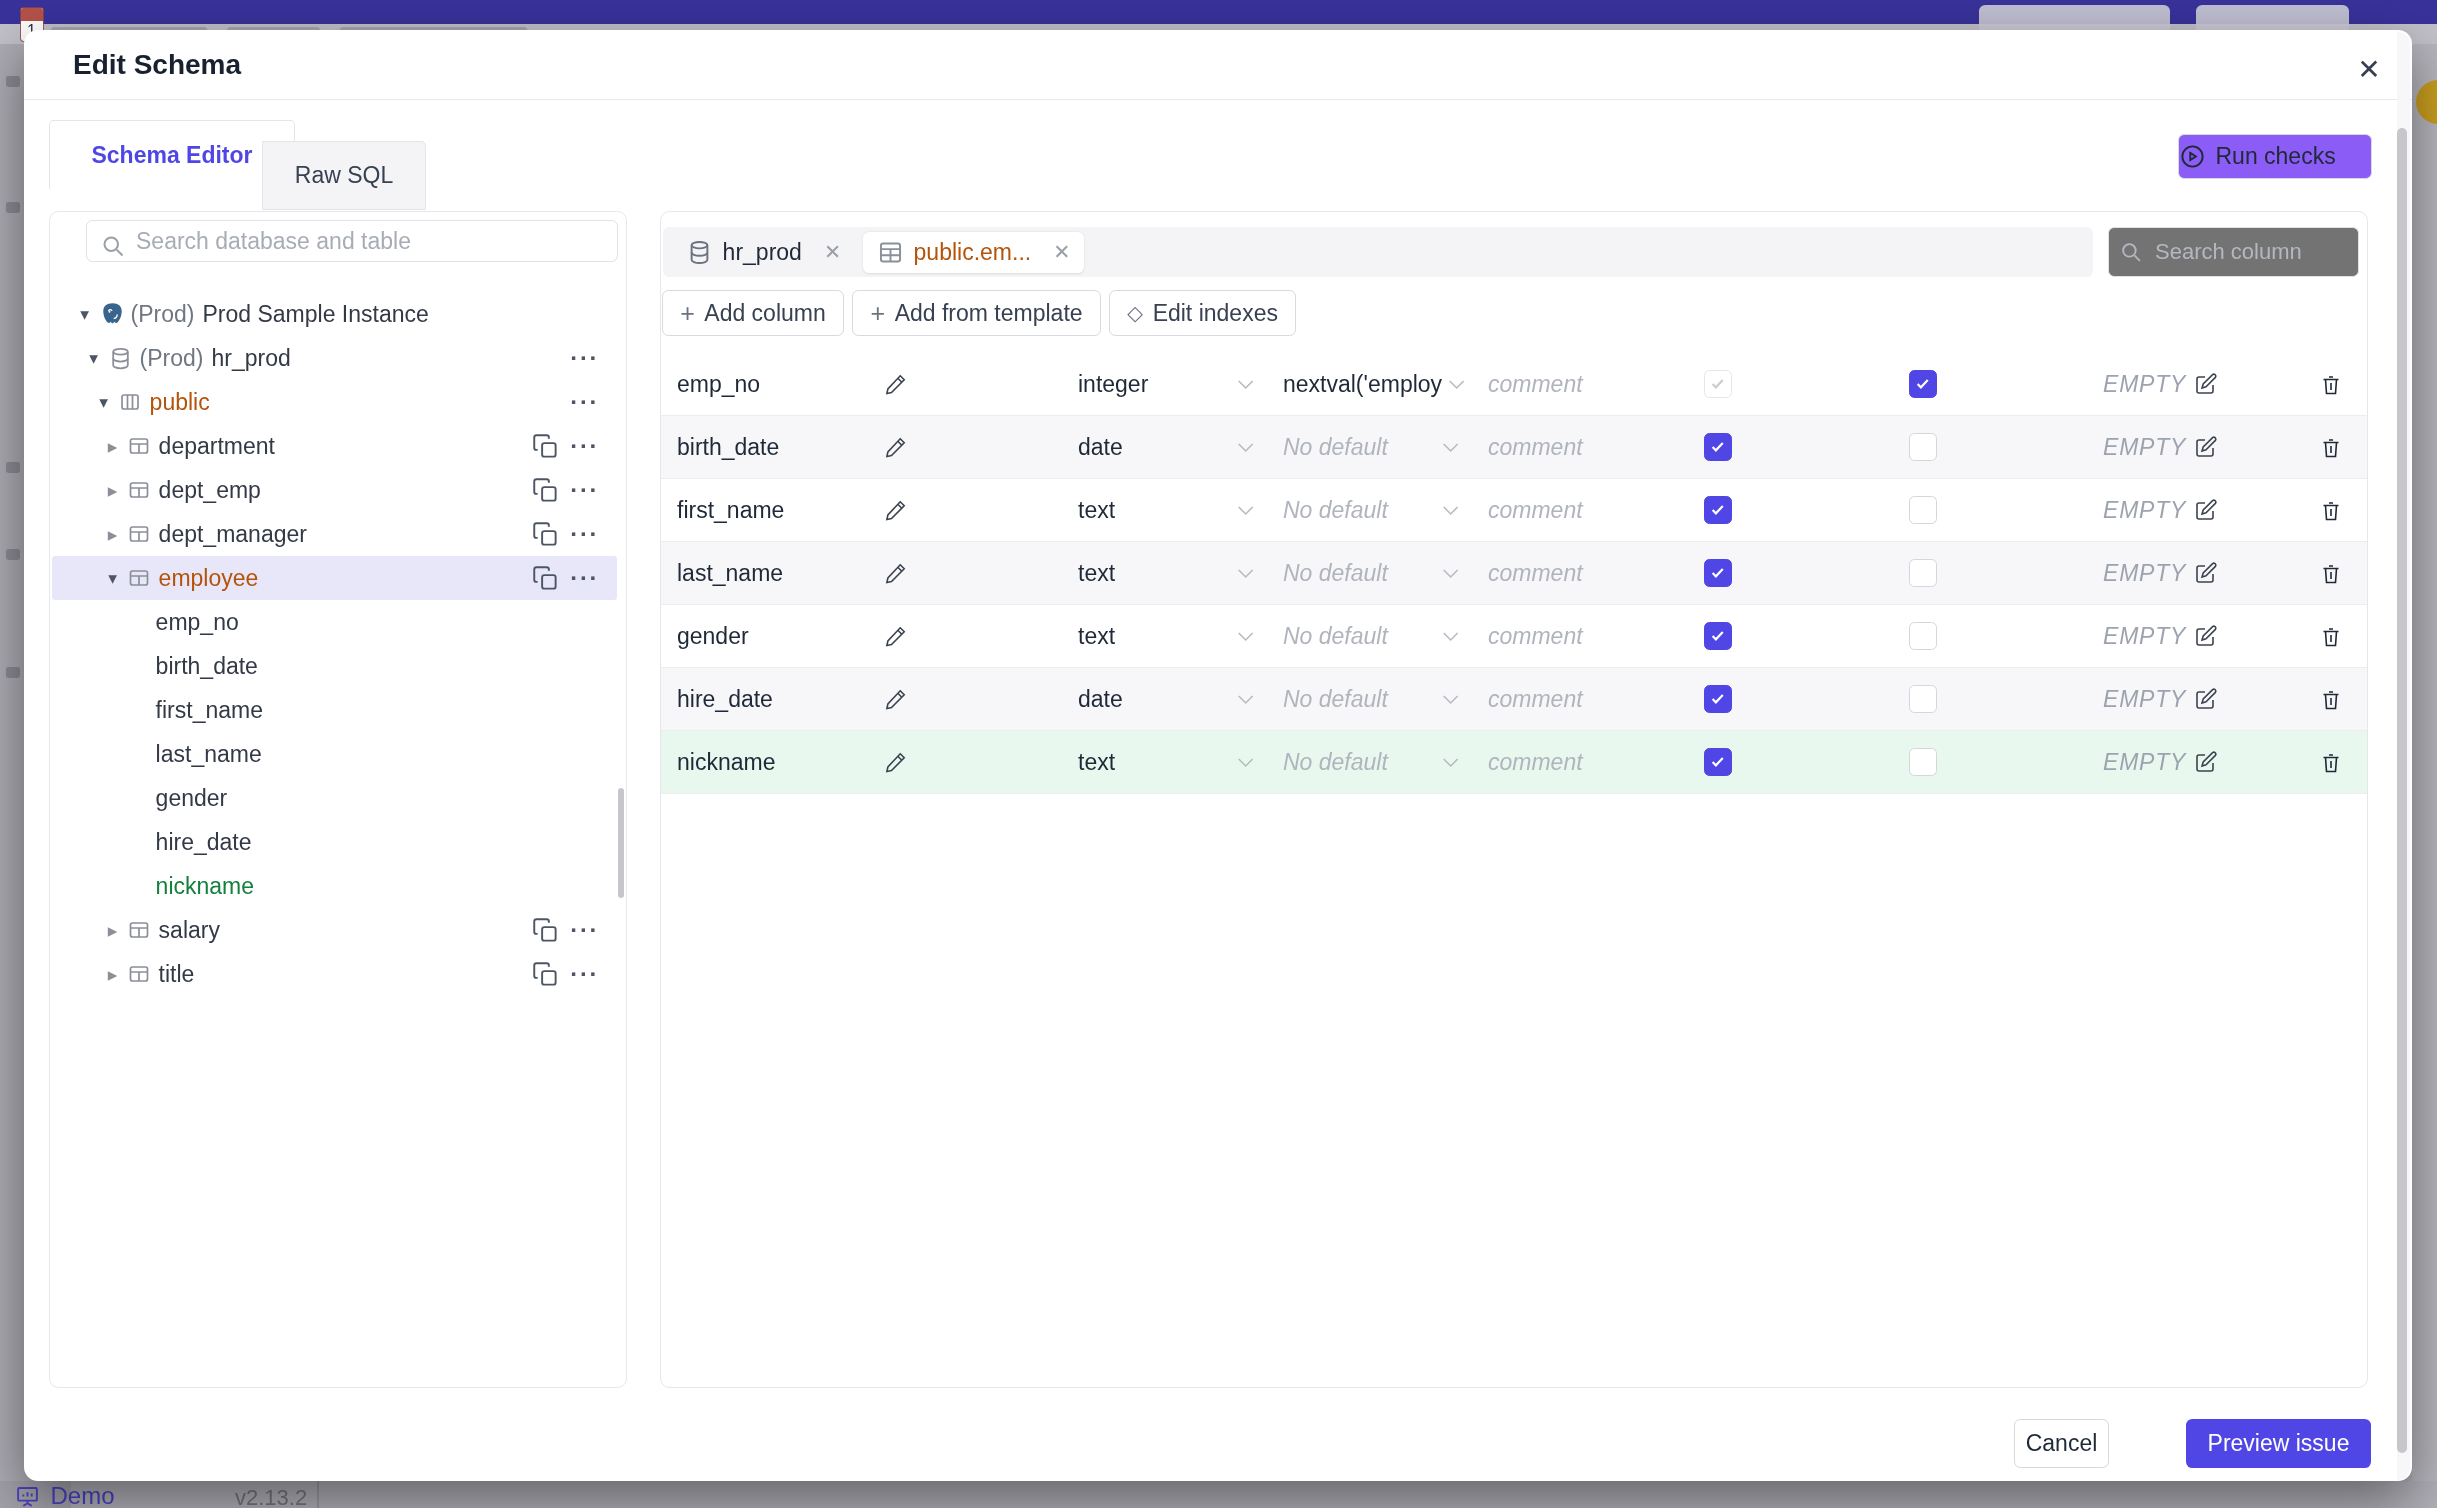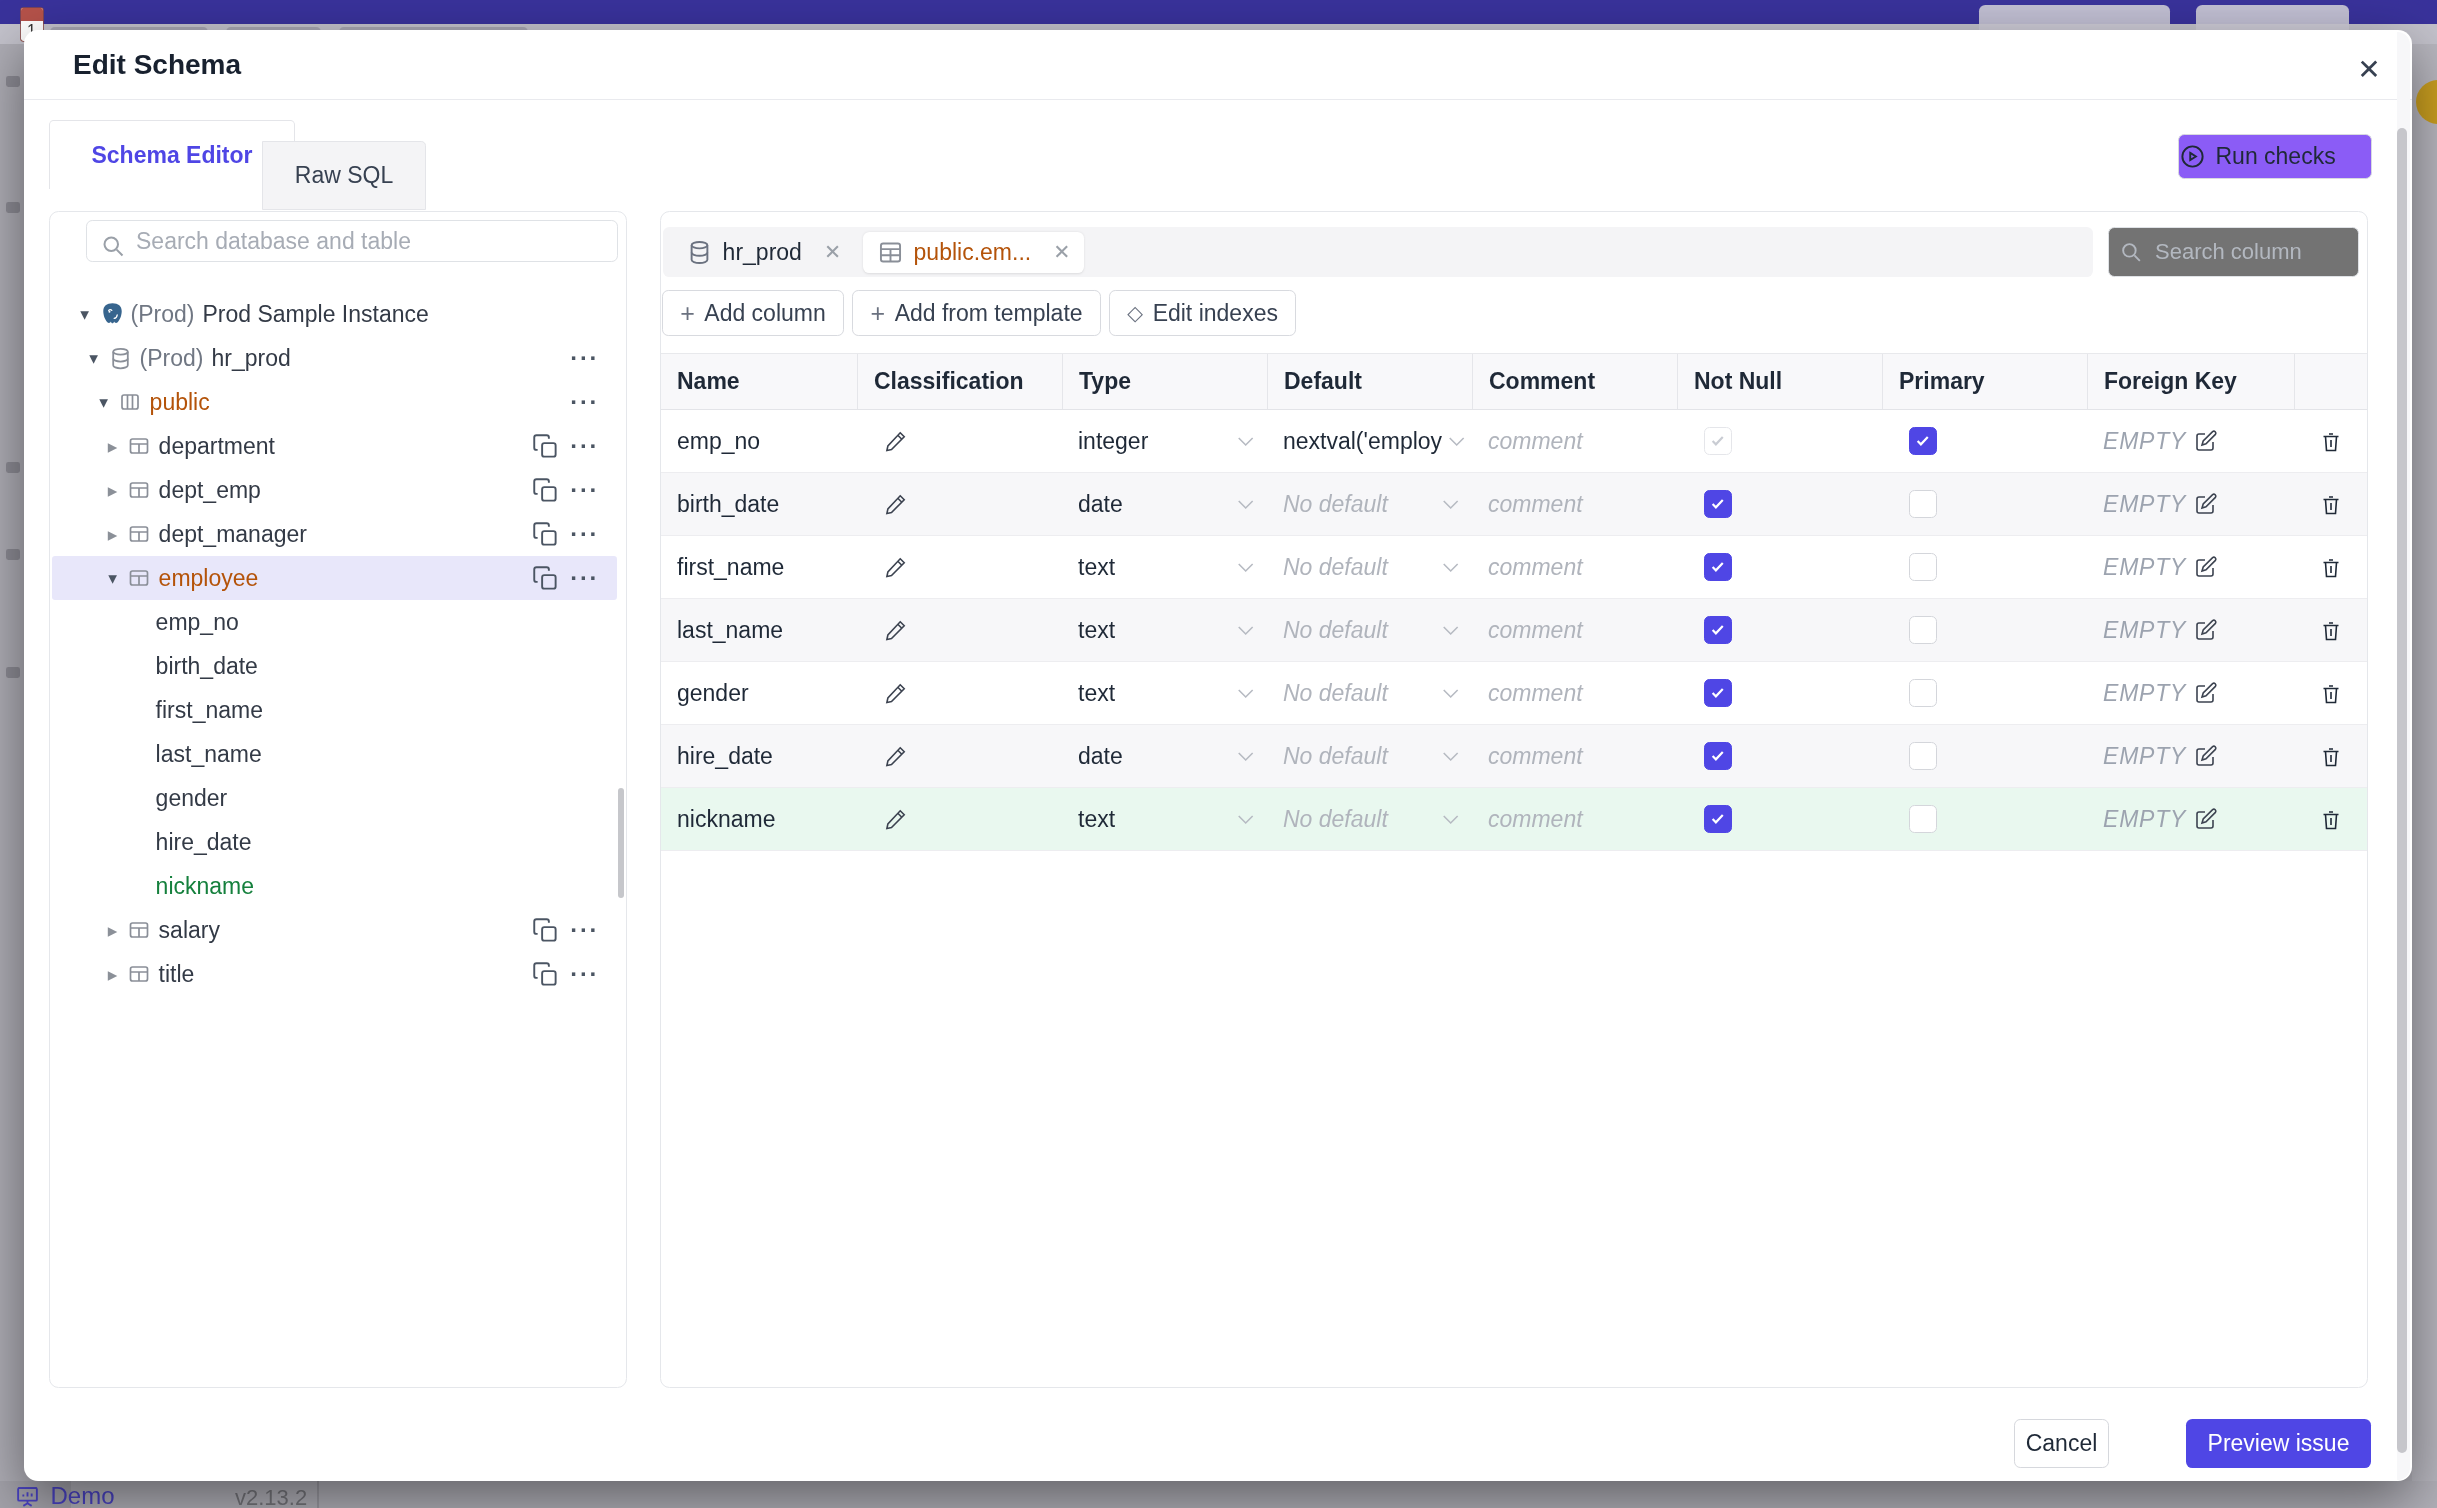--- a/index.html
+++ b/index.html
@@ -395,31 +395,20 @@
           <span class="plus">+</span>
           <span>Add from template</span>
         </div>
         <div class="tb-btn">
           <span class="diamond">◇</span>
           <span>Edit indexes</span>
         </div>
       </div>
 
       <div class="tbl">
-        <div class="tr thead">
-          <div class="th">Name</div>
-          <div class="th">Classification</div>
-          <div class="th">Type</div>
-          <div class="th">Default</div>
-          <div class="th">Comment</div>
-          <div class="th">Not Null</div>
-          <div class="th">Primary</div>
-          <div class="th">Foreign Key</div>
-          <div class="th"></div>
-        </div>
 
         <div class="tr rowd">
           <div class="cell">emp_no</div>
           <div class="cell cls">
               <svg width="24" height="24" viewBox="0 0 24 24" fill="none" stroke="#3c4350" stroke-width="1.6">
                 <path d="M16.2 3.8l4 4L7.5 20.5l-4.6 1 1-4.6z"></path>
                 <path d="M13.8 6.2l4 4"></path>
               </svg>
             </div>
           <div class="cell dd">

